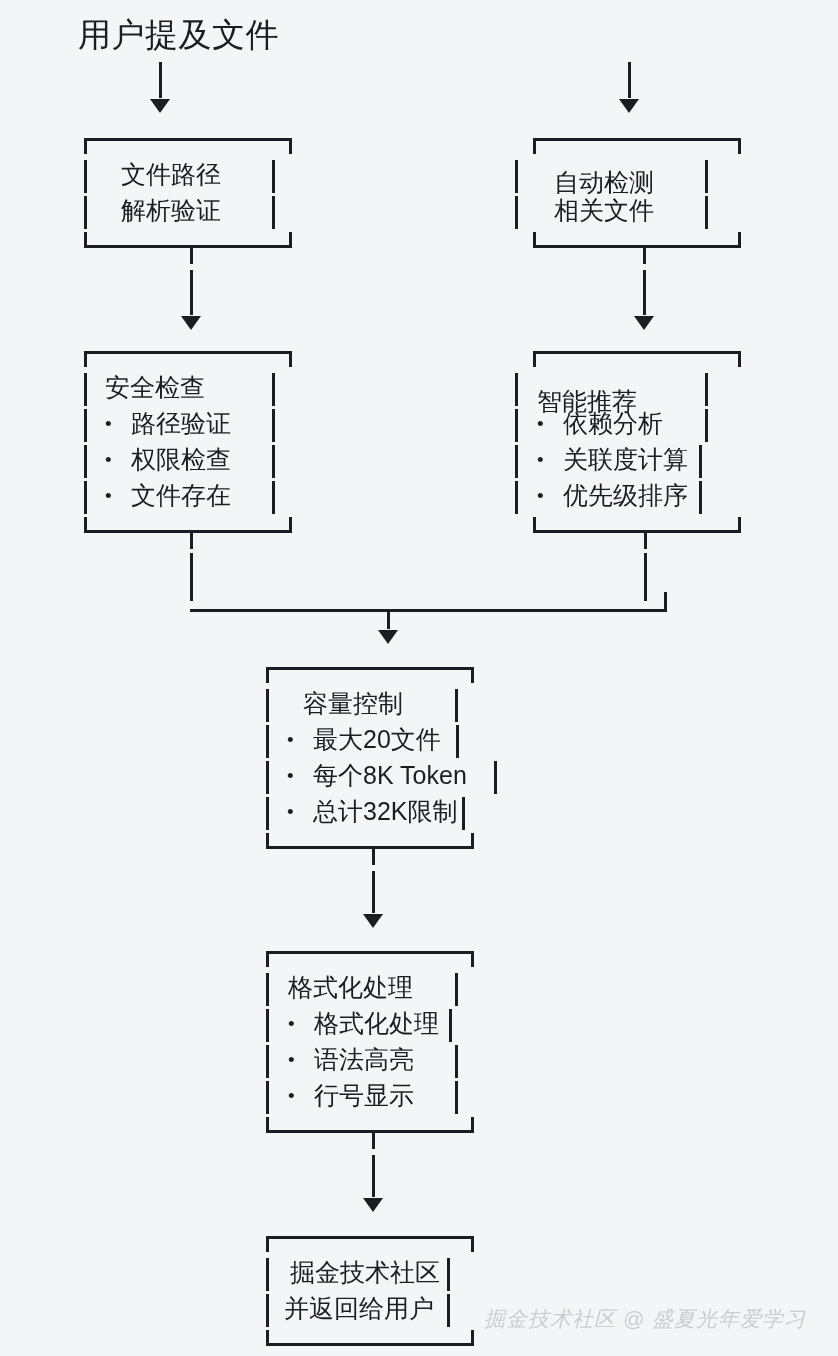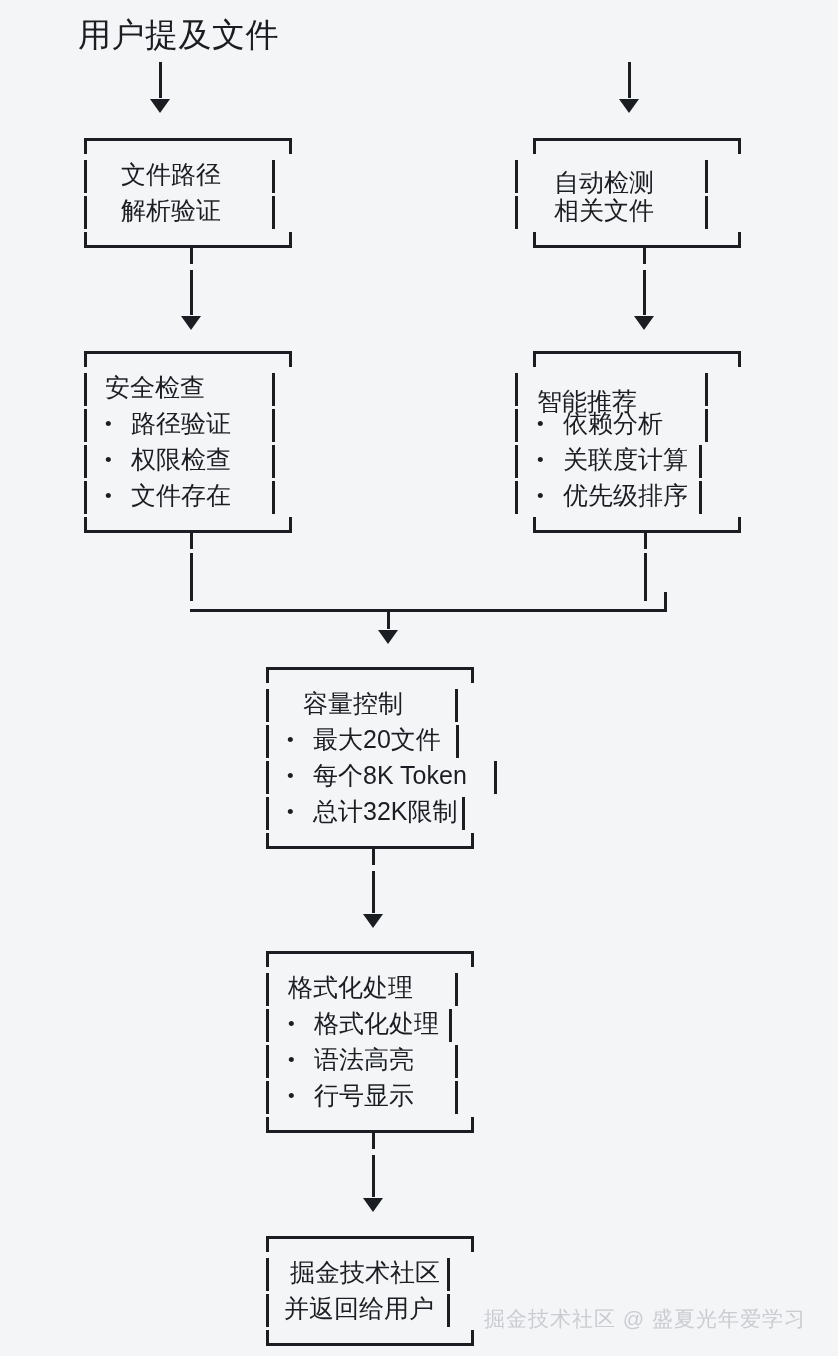--- a/index.html
+++ b/index.html
@@ -83,20 +83,21 @@
 
   
   #watermark {
     position: absolute;
     left: 484px;
     top: 1306px;
     font-size: 21px;
     line-height: 26px;
     color: #c9ccd1;
     white-space: nowrap;
+    font-style: italic;
     letter-spacing: 1px;
   }
 </style>
 </head>
 <body>
 
 <div id="canvas">
 
   <div class="head-label" style="left:78px; top:20px;">用户提及文件</div>
 

